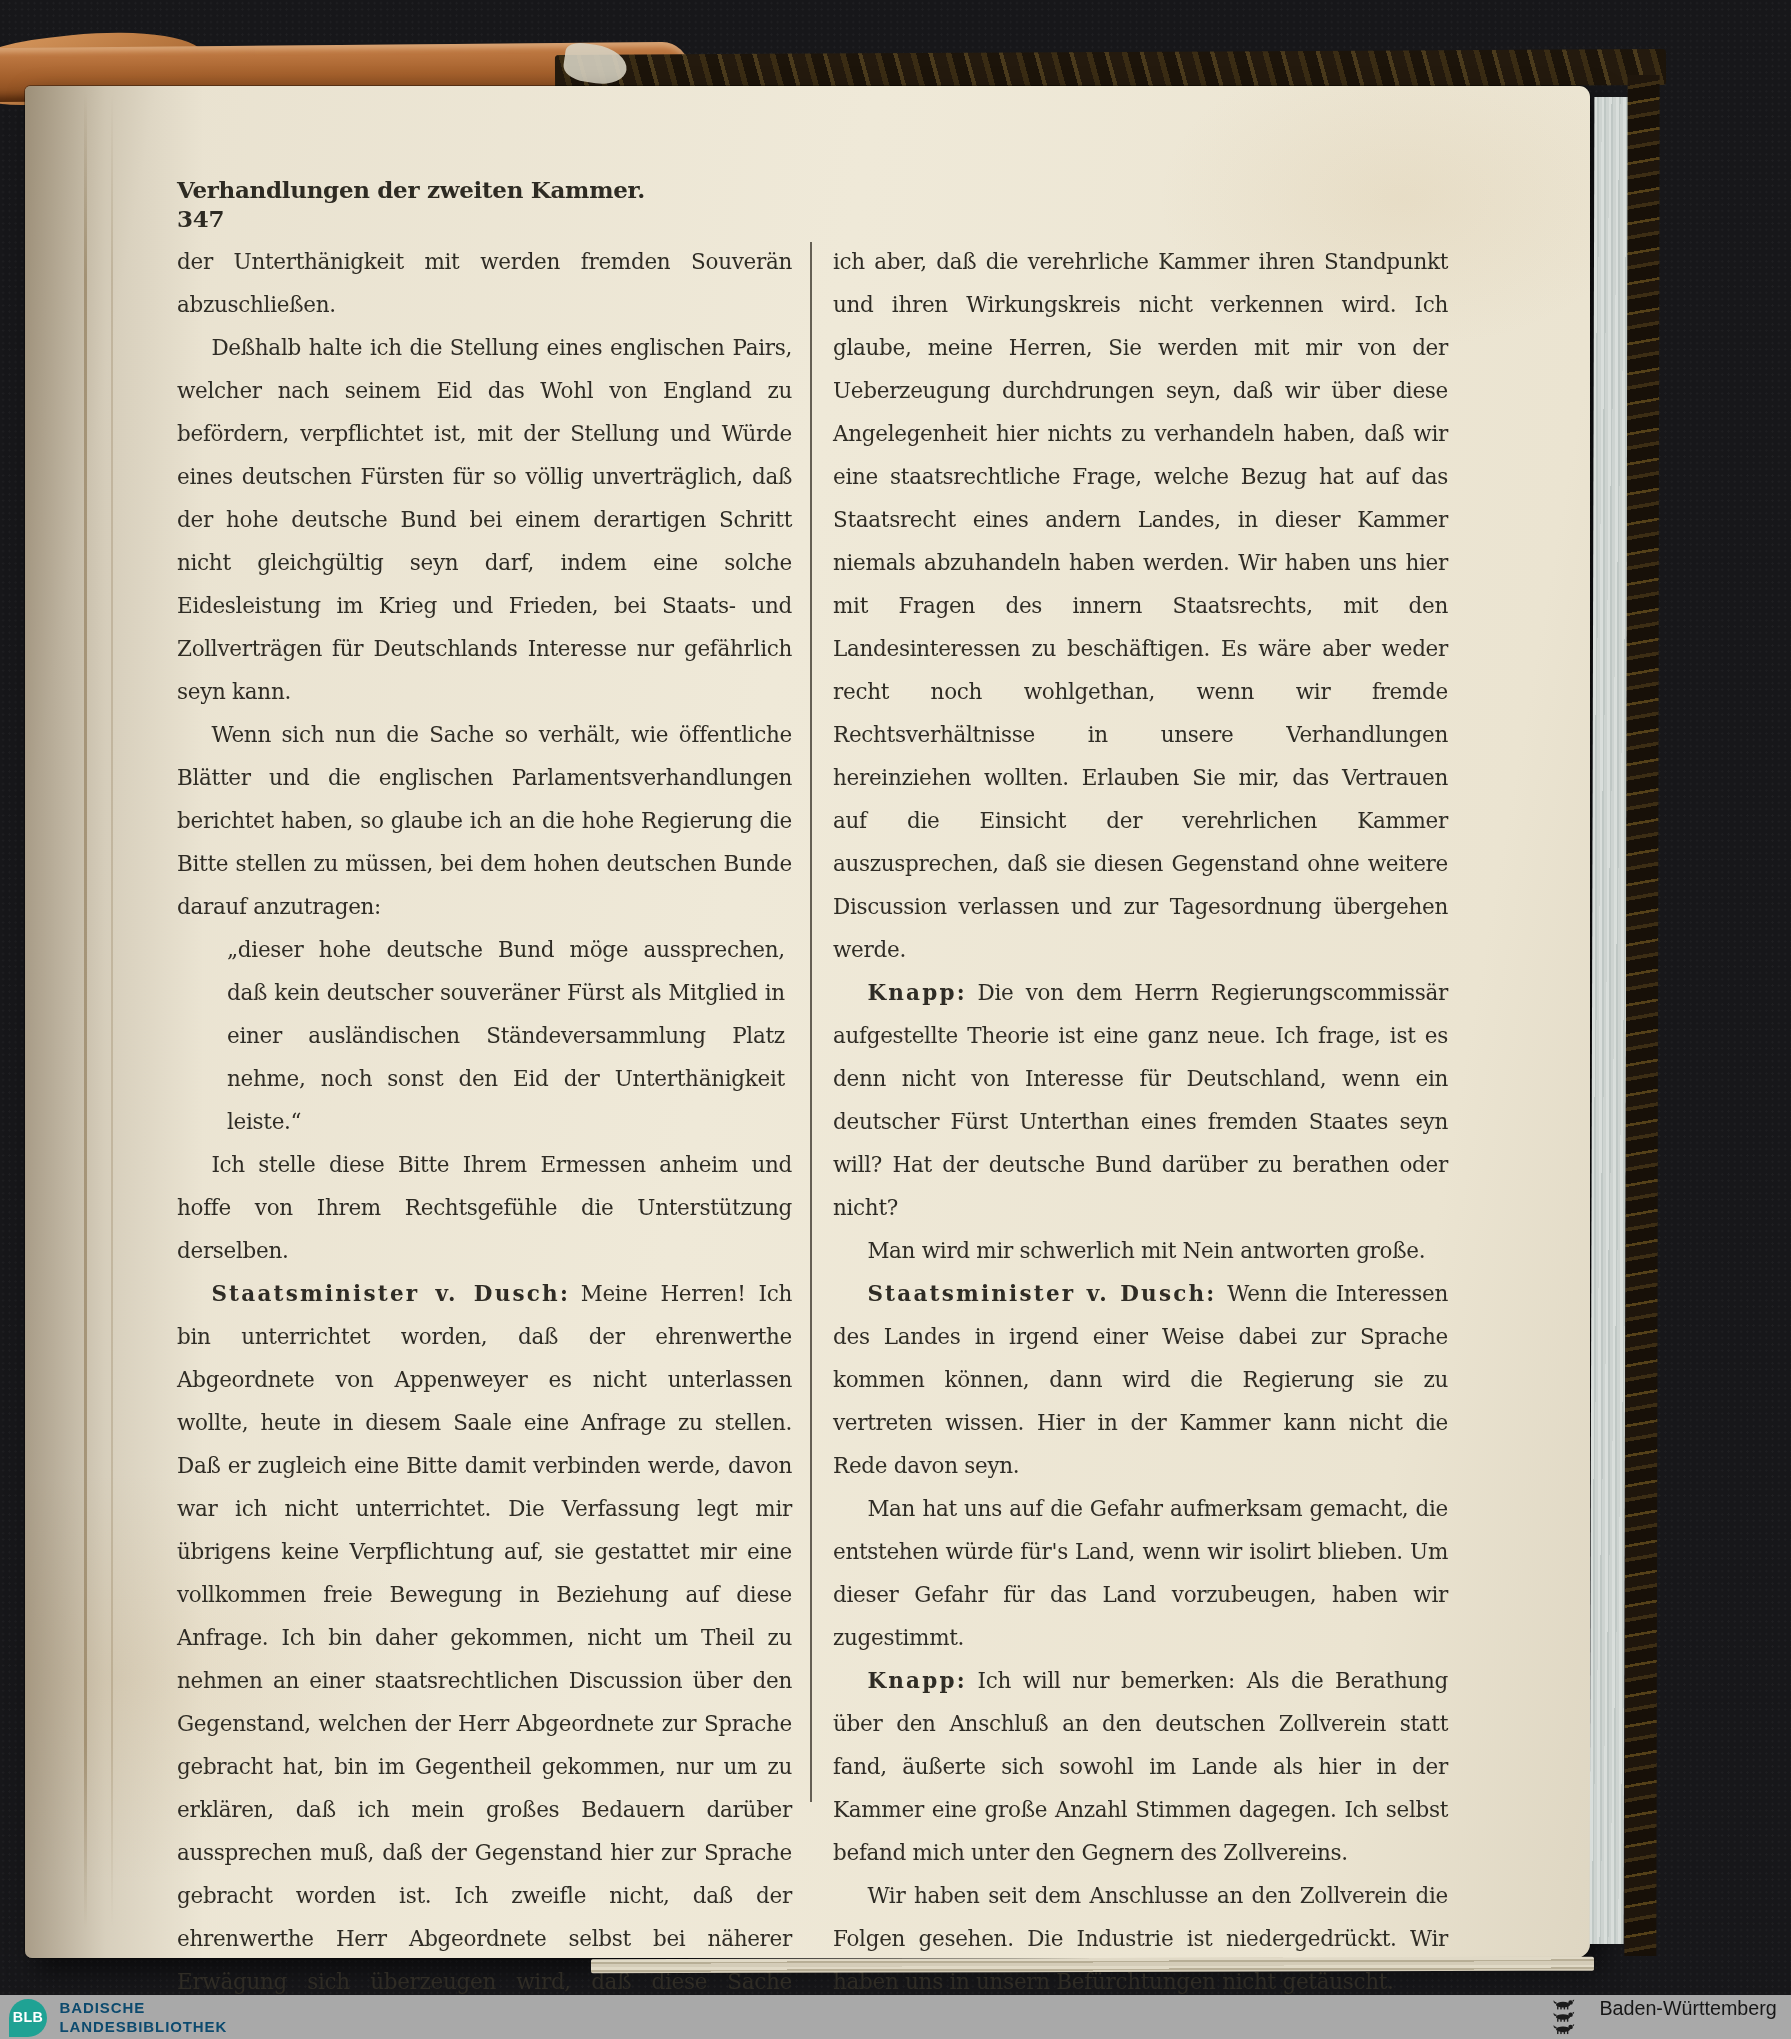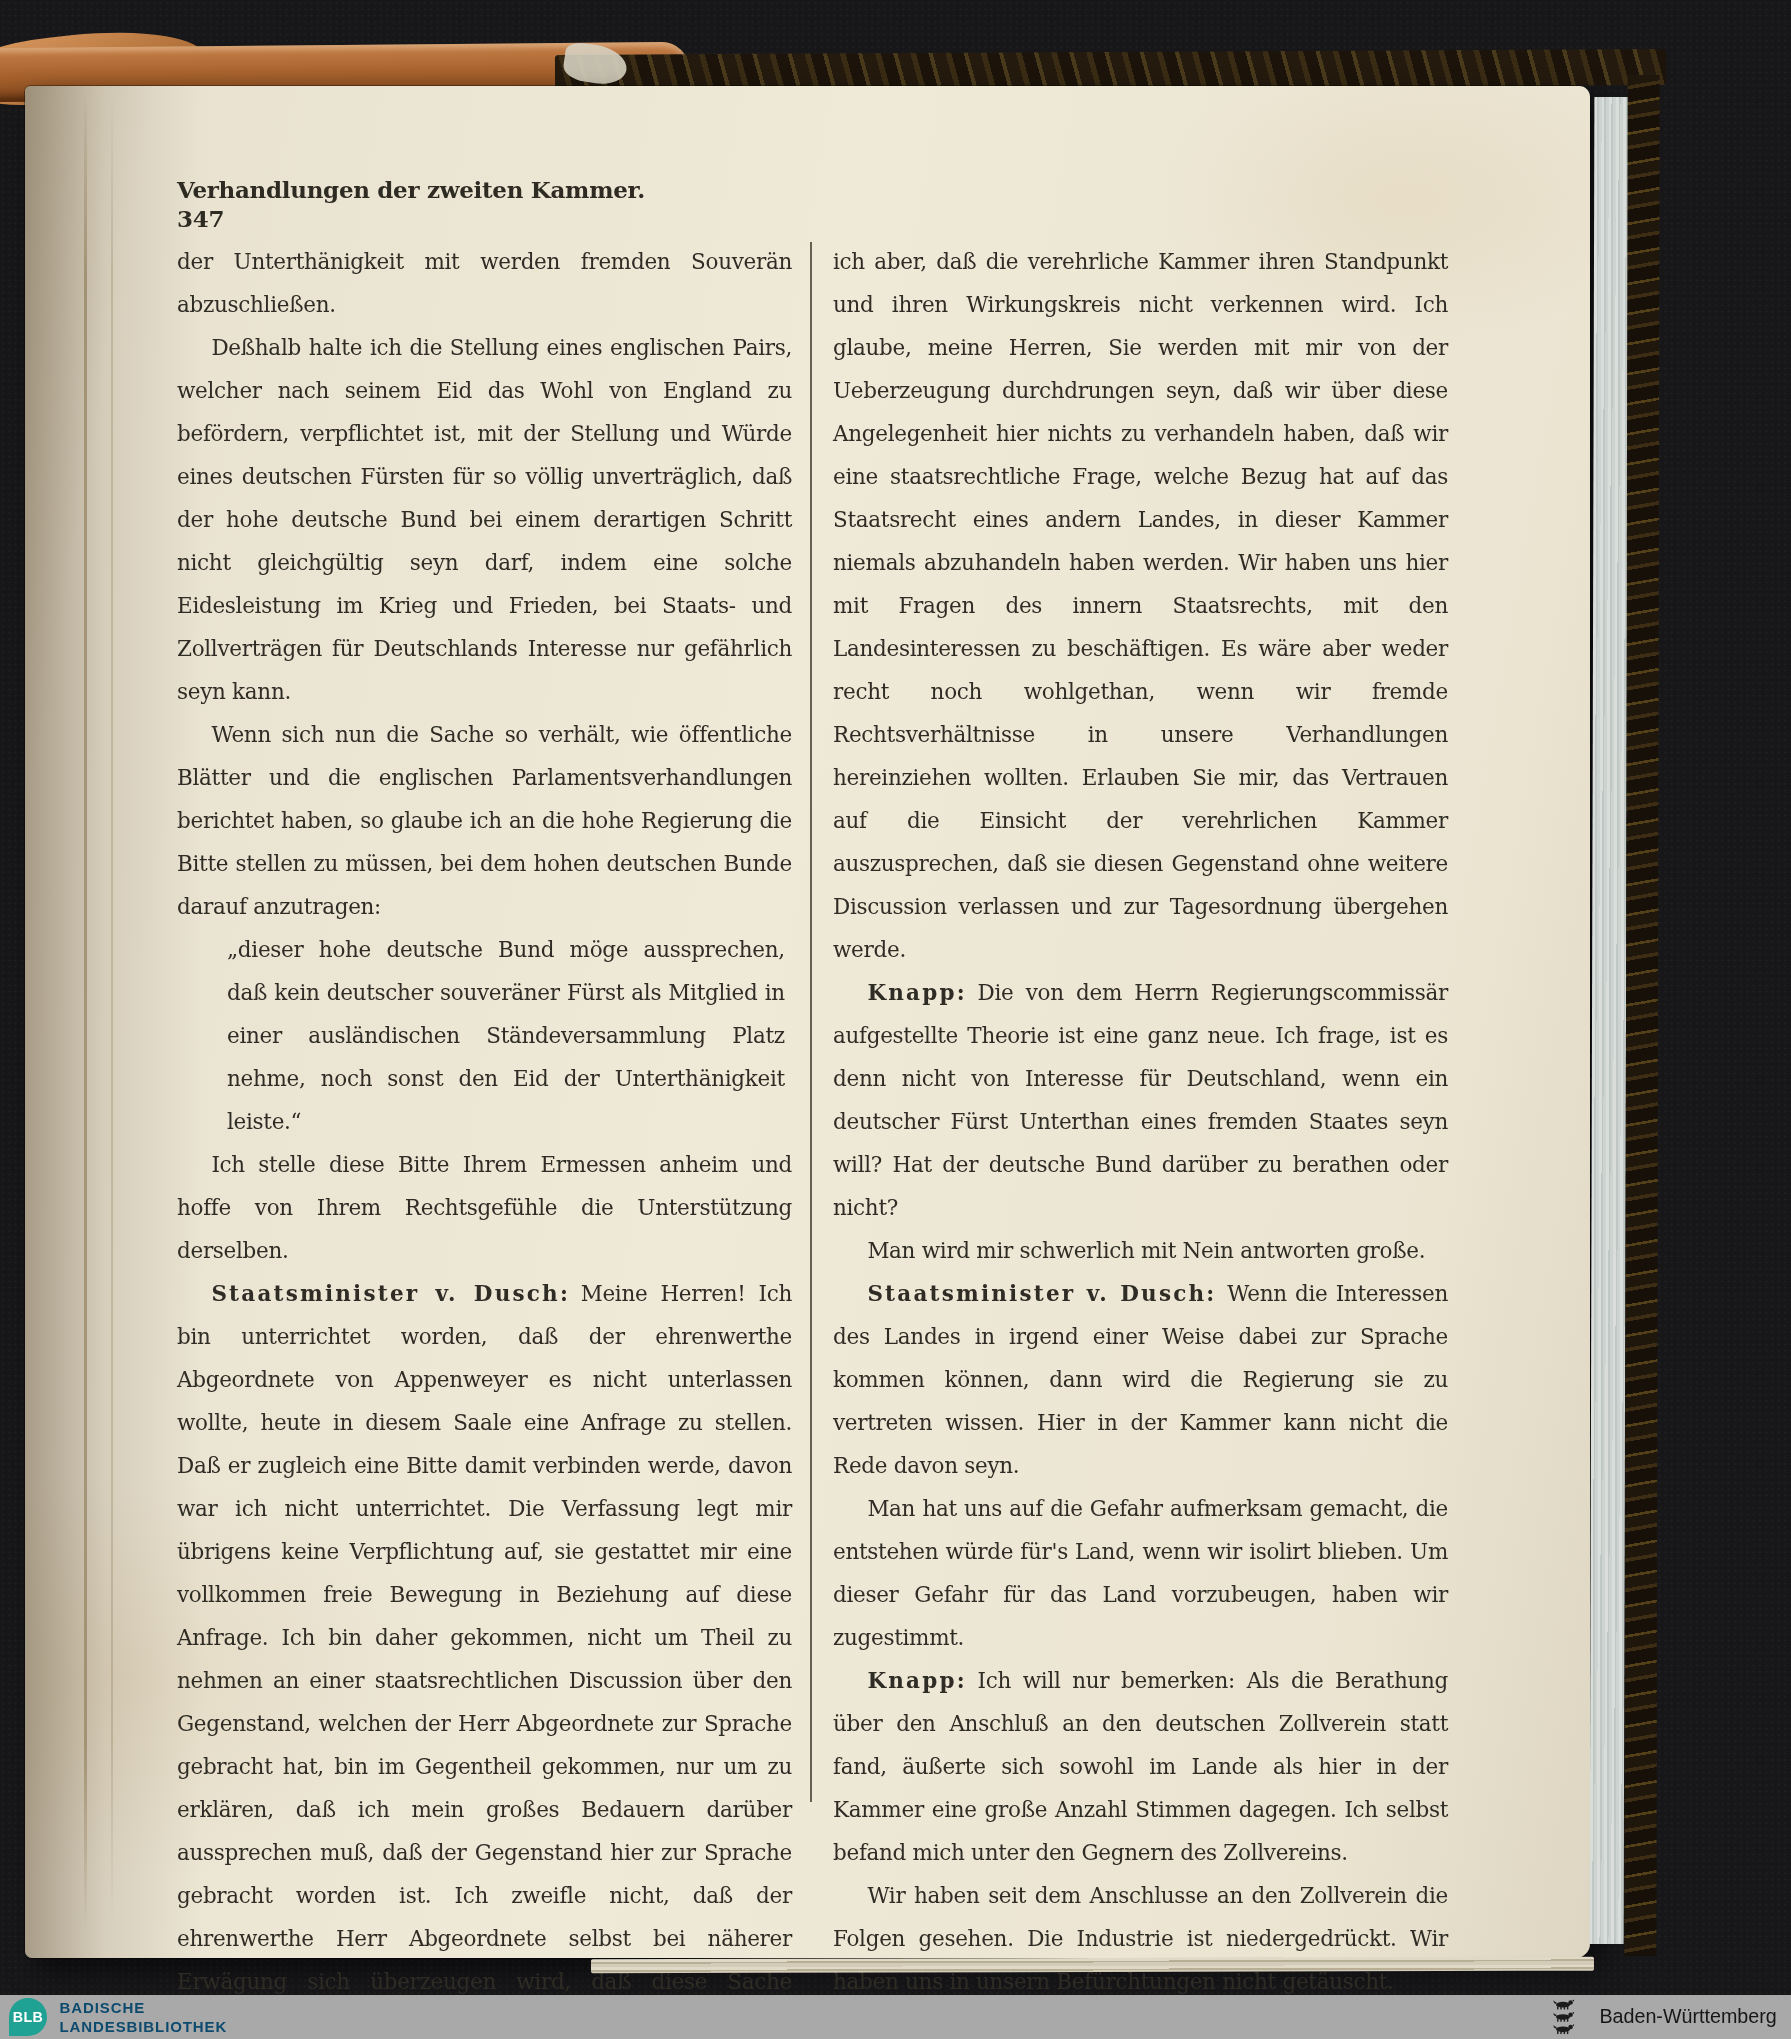--- a/index.html
+++ b/index.html
@@ -62,27 +62,27 @@
   .divider{position:absolute;left:785px;top:156px;width:1.8px;height:1560px;
         background:rgba(55,50,40,0.75);}
   .signature{margin-top:5.4px;text-align:center;transform:translateX(107px);
         font:700 23px/43px "DejaVu Serif",serif;color:#2b2820;}
 
   
   .footer{position:absolute;left:0;top:1995px;width:1791px;height:44px;background:#a9a9a9;
         display:flex;align-items:center;justify-content:space-between;
         padding:0 14.3px 0 9px;box-sizing:border-box;
         font-family:"Liberation Sans",sans-serif;}
-  .footer-left{display:flex;align-items:center;}
+  .footer-left{display:flex;align-items:flex-end;}
   .blb-badge{width:38px;height:38px;background:#1fa294;border-radius:50% 50% 50% 0;
         display:flex;align-items:center;justify-content:center;
         color:#ffffff;font:700 14.3px/1 "Liberation Sans",sans-serif;letter-spacing:0.4px;}
   .library-name{margin-left:12.5px;font:700 15px/1.3 "Liberation Sans",sans-serif;
         letter-spacing:0.9px;color:#0c4a6e;}
-  .footer-right{display:flex;align-items:center;gap:13px;}
+  .footer-right{display:flex;gap:13px;}
   .lions{width:25px;height:36px;}
   .region{margin-left:10.7px;font:400 19.7px/1 "Liberation Sans",sans-serif;color:#161616;}
 </style>
 </head>
 <body>
 
 <div class="stage">
   <div class="fabric"></div>
 
   <div class="leather-corner"></div>

